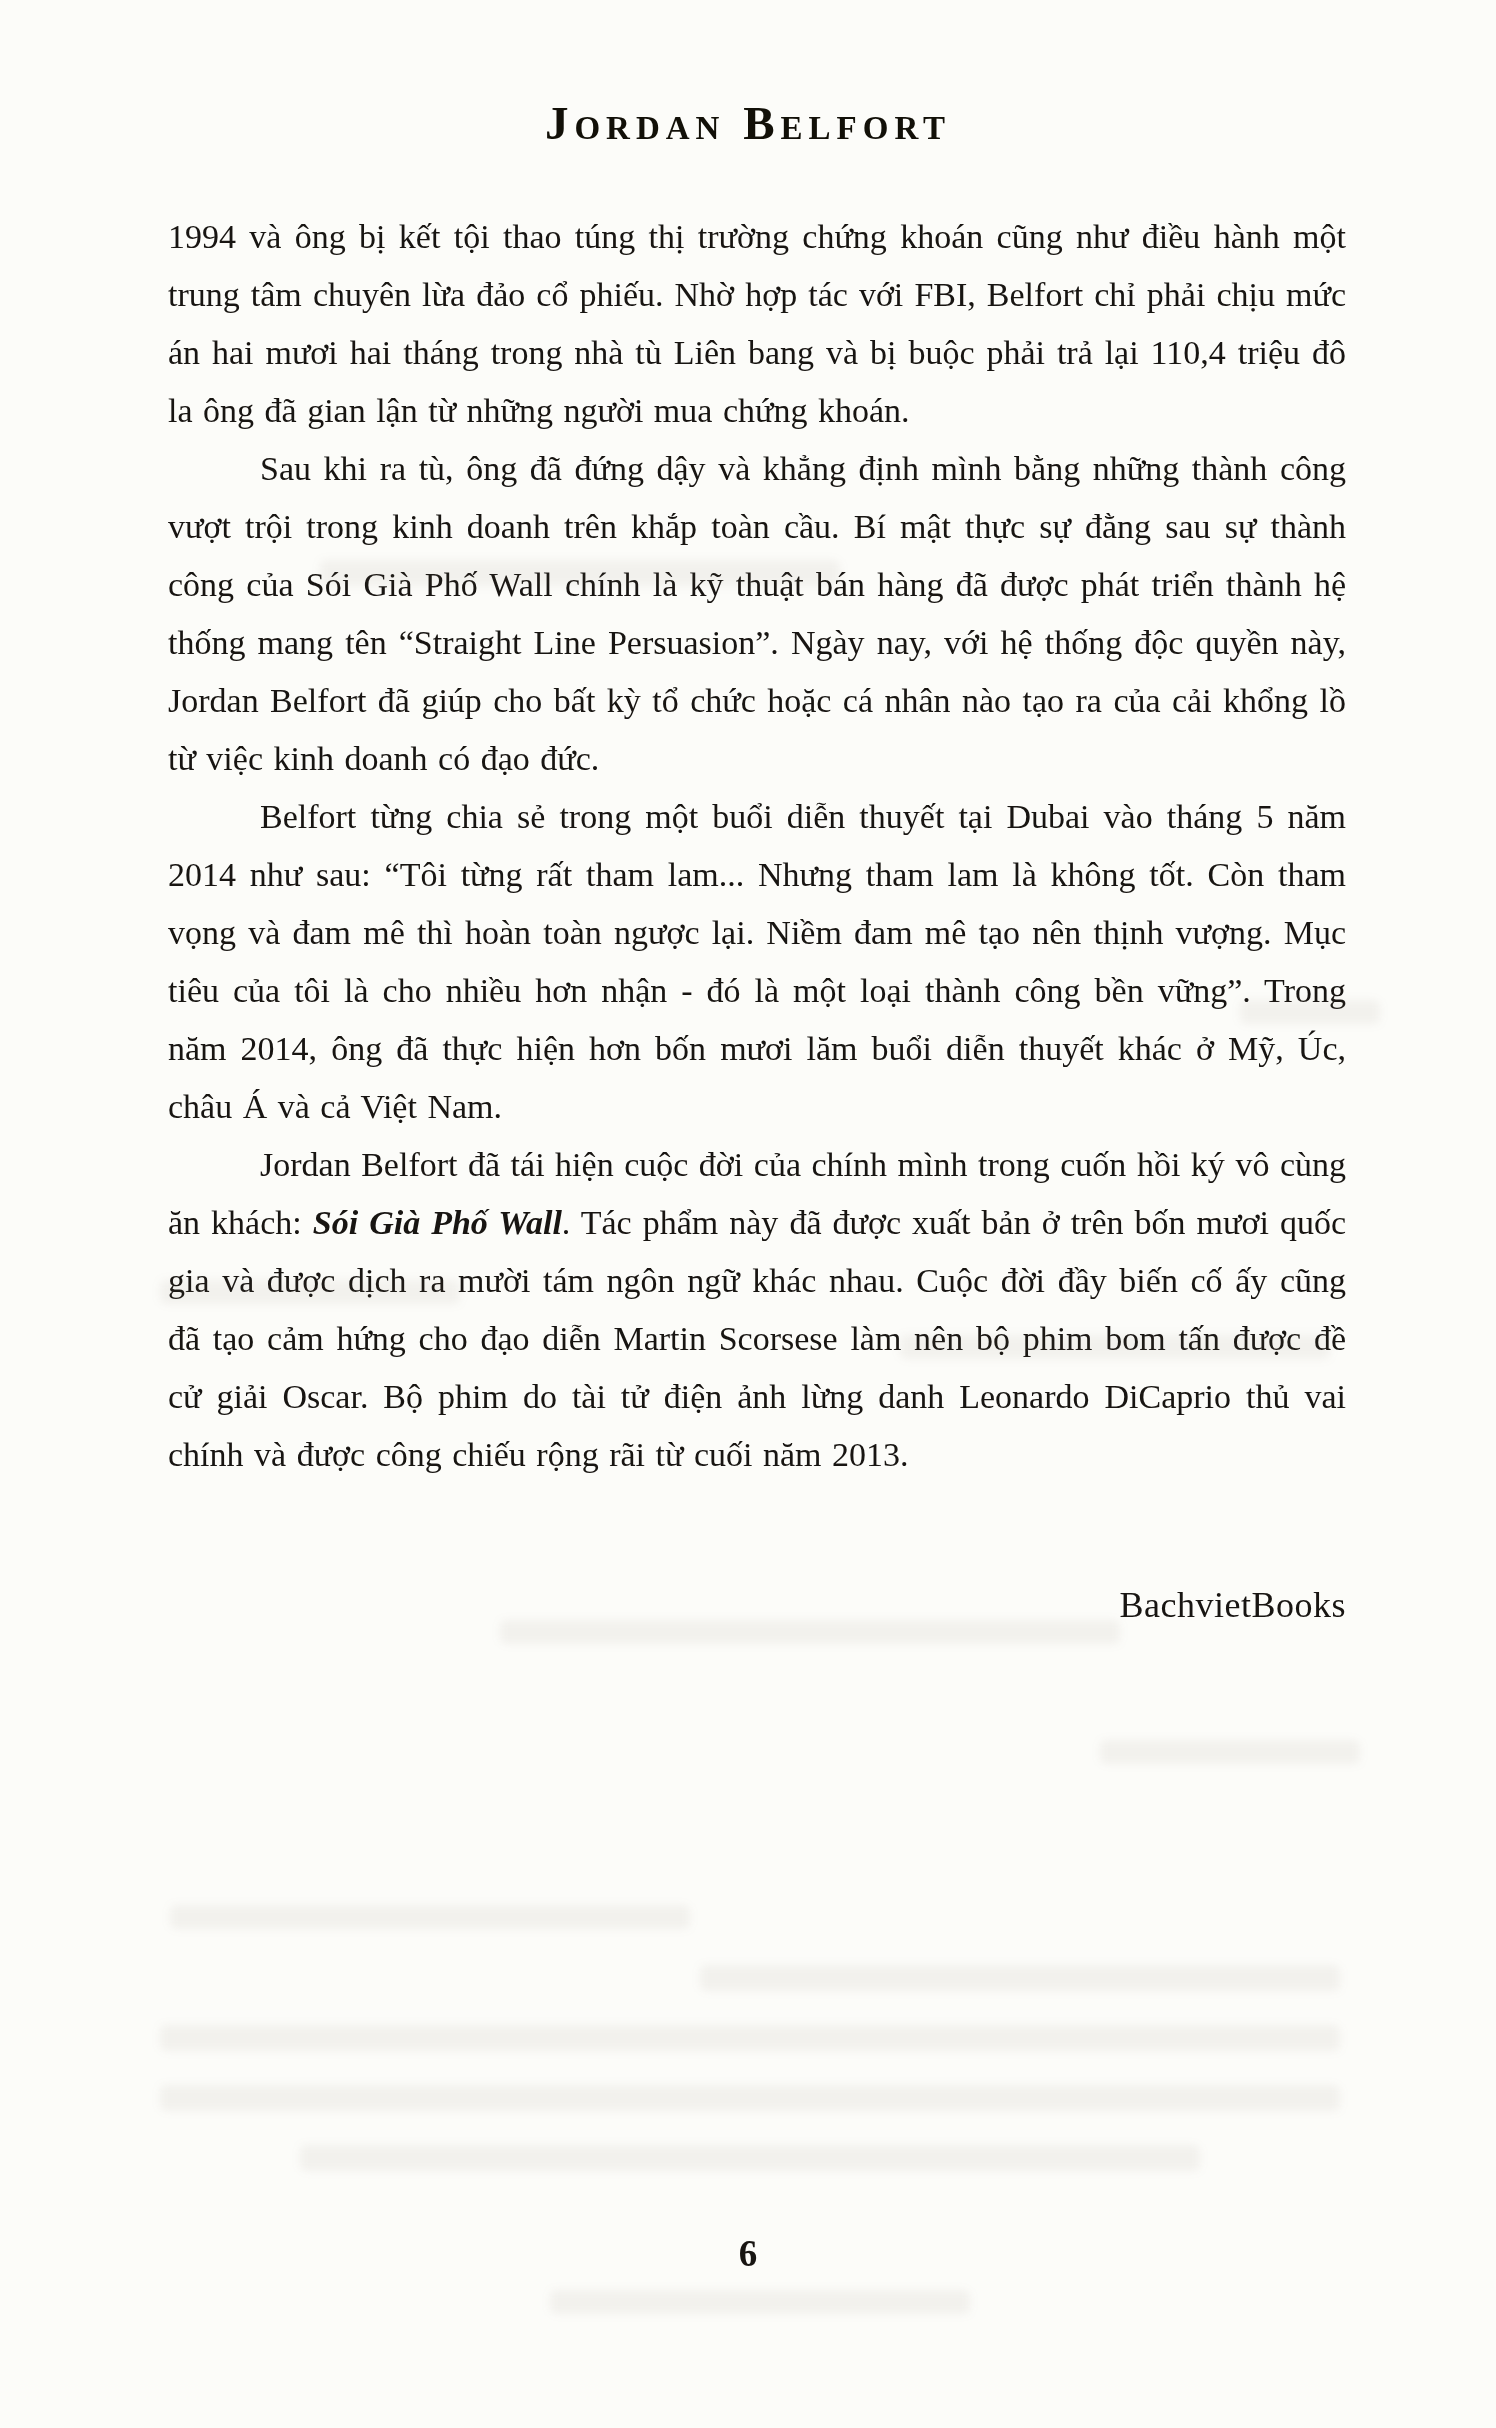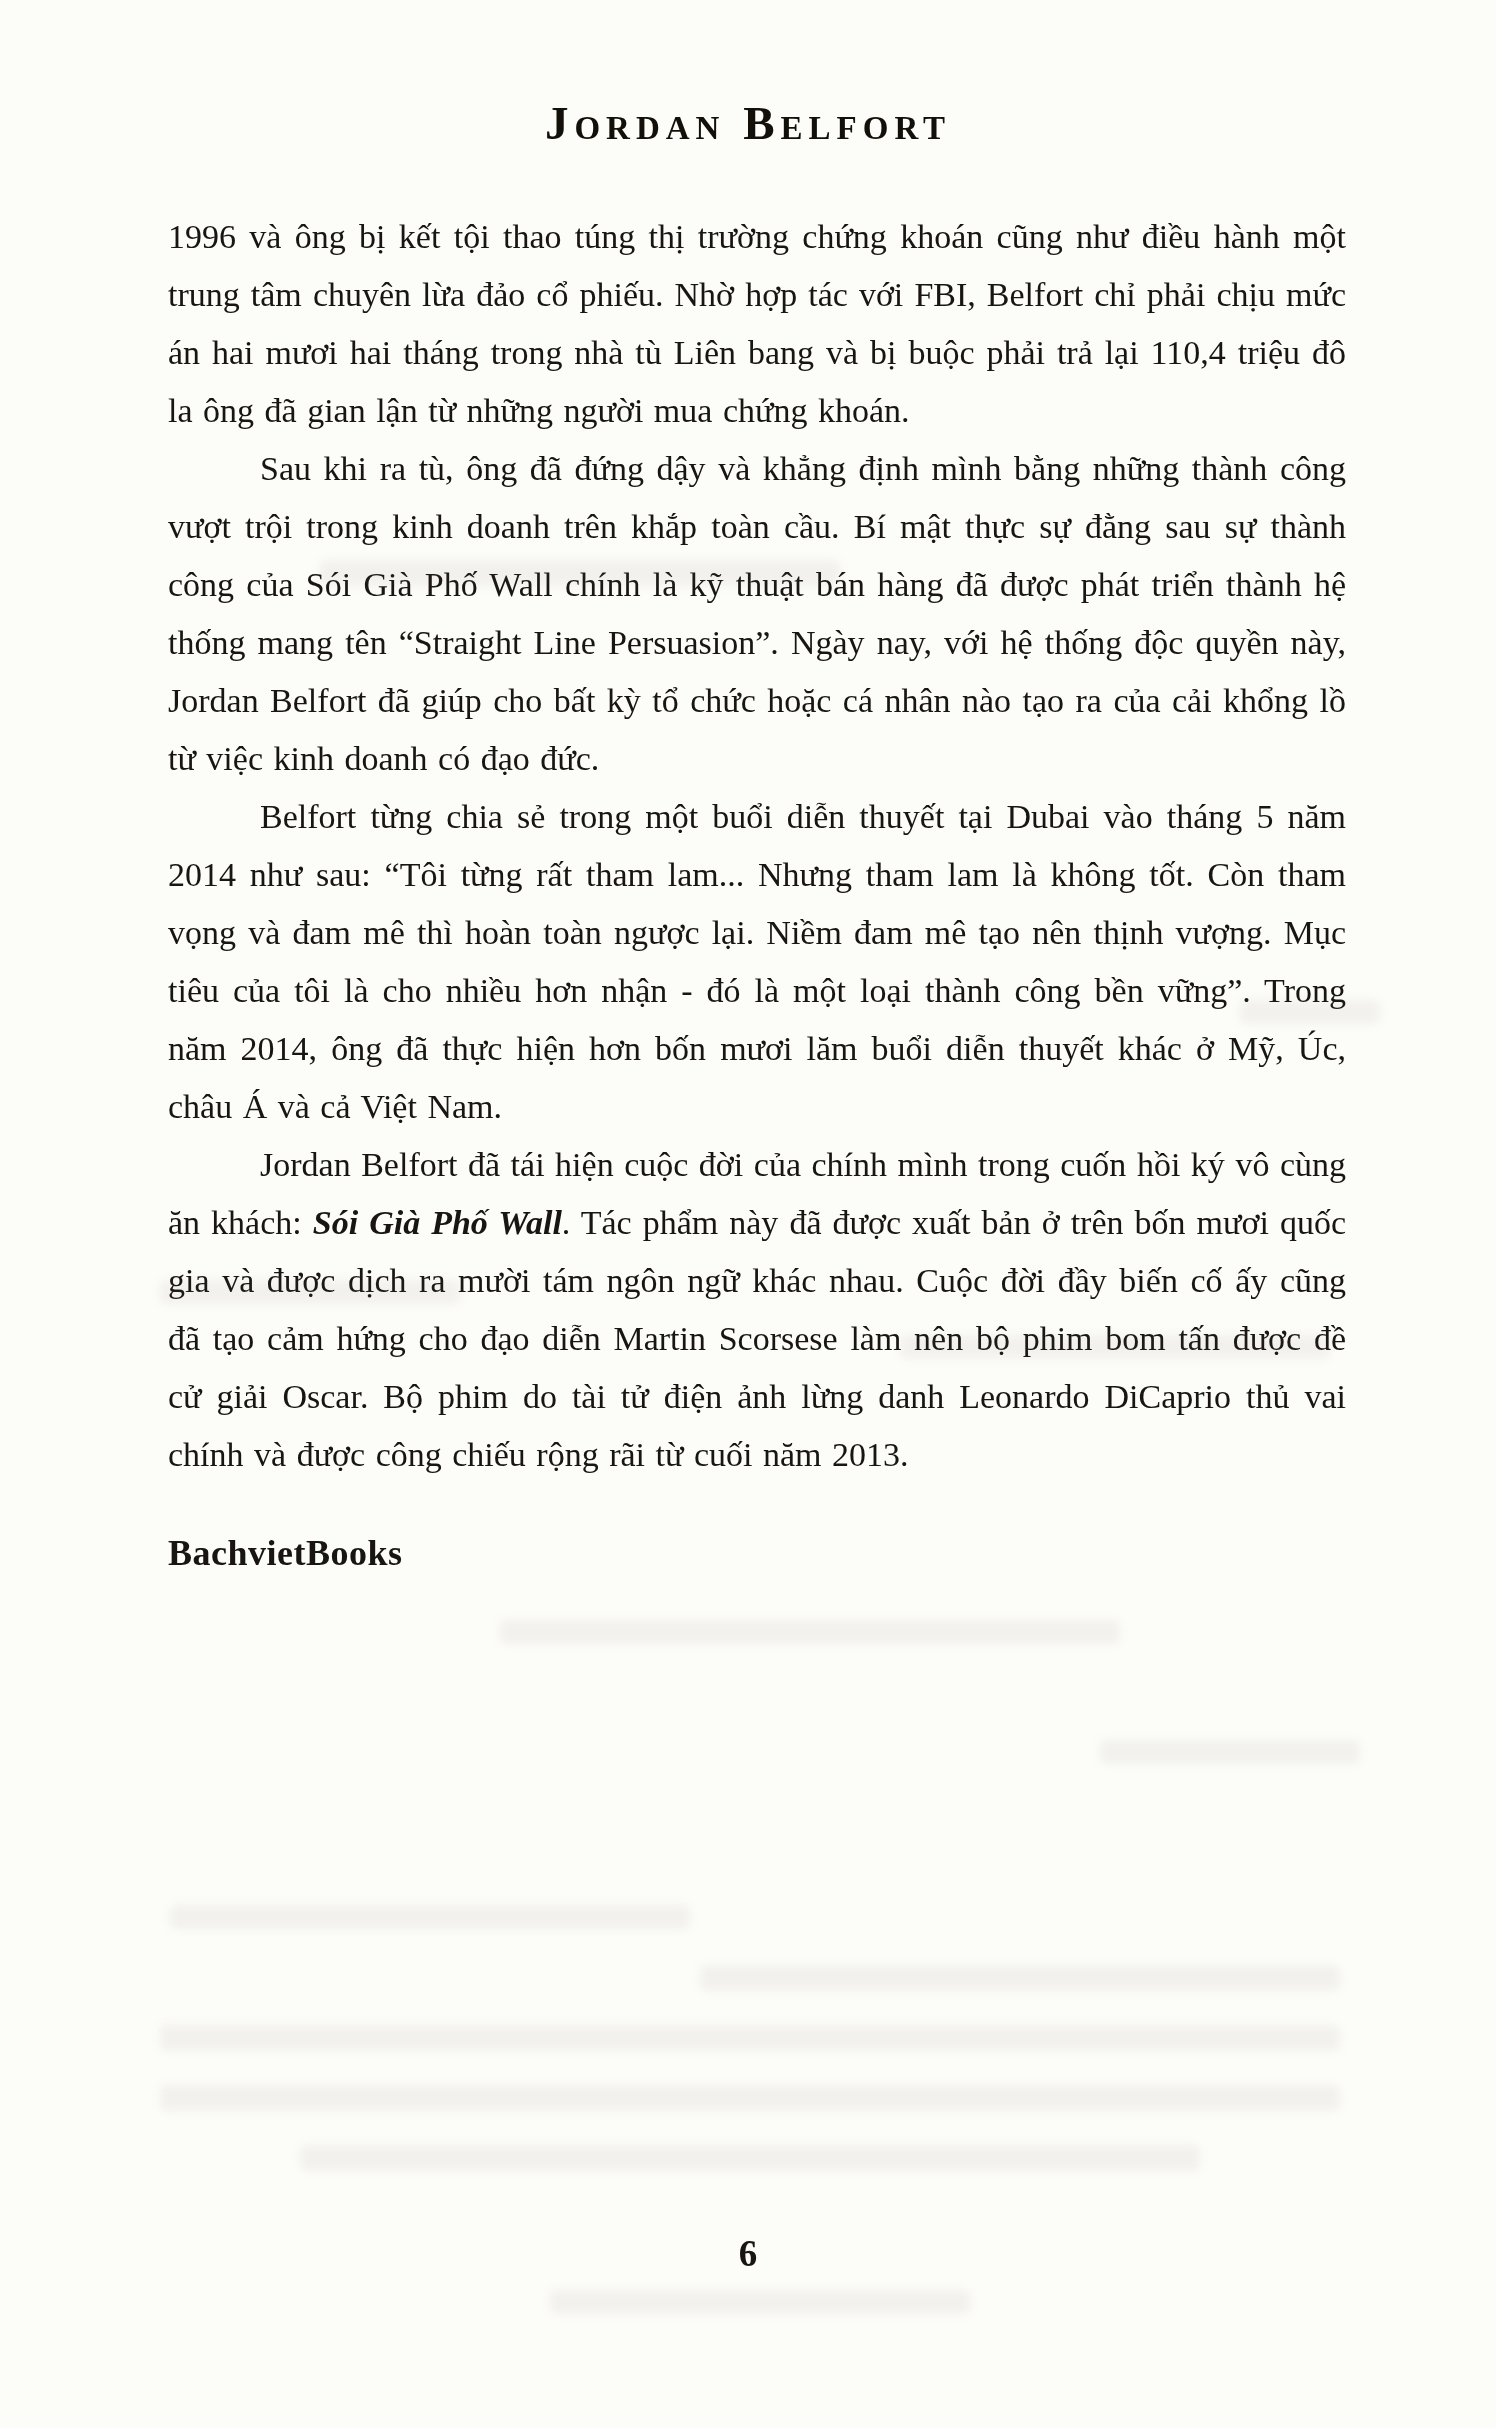--- a/index.html
+++ b/index.html
@@ -49,24 +49,24 @@
     text-indent: 92px;
   }
   .para.first {
     text-indent: 0;
   }
   .para .book-title {
     font-style: italic;
     font-weight: bold;
   }
   .publisher {
-    margin: 48px 150px 0 168px;
-    text-align: left;
+    margin: 100px 150px 0 168px;
+    text-align: right;
     font-size: 36px;
-    font-weight: 700;
+    font-weight: 400;
     letter-spacing: 0.5px;
   }
   .page-number {
     position: absolute;
     left: 0;
     right: 0;
     top: 2232px;
     text-align: center;
     font-size: 37px;
     font-weight: 600;
@@ -87,21 +87,21 @@
   <div class="ghost" style="top: 1965px; left: 700px; width: 640px; height: 26px;"></div>
   <div class="ghost" style="top: 2025px; left: 160px; width: 1180px; height: 26px;"></div>
   <div class="ghost" style="top: 2085px; left: 160px; width: 1180px; height: 26px;"></div>
   <div class="ghost" style="top: 2145px; left: 300px; width: 900px; height: 26px;"></div>
   <div class="ghost" style="top: 2290px; left: 550px; width: 420px; height: 24px;"></div>
 
   <h1 class="title">Jordan Belfort</h1>
 
   <div class="content">
 
-    <p class="para first"><span>1996 và ông bị kết tội thao túng thị trường chứng khoán cũng như điều hành một trung tâm chuyên lừa đảo cổ phiếu. Nhờ hợp tác với FBI, Belfort chỉ phải chịu mức án hai mươi hai tháng trong nhà tù Liên bang và bị buộc phải trả lại 110,4 triệu đô la ông đã gian lận từ những người mua chứng khoán.</span></p>
+    <p class="para first"><span>1994 và ông bị kết tội thao túng thị trường chứng khoán cũng như điều hành một trung tâm chuyên lừa đảo cổ phiếu. Nhờ hợp tác với FBI, Belfort chỉ phải chịu mức án hai mươi hai tháng trong nhà tù Liên bang và bị buộc phải trả lại 110,4 triệu đô la ông đã gian lận từ những người mua chứng khoán.</span></p>
 
     <p class="para"><span>Sau khi ra tù, ông đã đứng dậy và khẳng định mình bằng những thành công vượt trội trong kinh doanh trên khắp toàn cầu. Bí mật thực sự đằng sau sự thành công của Sói Già Phố Wall chính là kỹ thuật bán hàng đã được phát triển thành hệ thống mang tên “Straight Line Persuasion”. Ngày nay, với hệ thống độc quyền này, Jordan Belfort đã giúp cho bất kỳ tổ chức hoặc cá nhân nào tạo ra của cải khổng lồ từ việc kinh doanh có đạo đức.</span></p>
 
     <p class="para"><span>Belfort từng chia sẻ trong một buổi diễn thuyết tại Dubai vào tháng 5 năm 2014 như sau: “Tôi từng rất tham lam... Nhưng tham lam là không tốt. Còn tham vọng và đam mê thì hoàn toàn ngược lại. Niềm đam mê tạo nên thịnh vượng. Mục tiêu của tôi là cho nhiều hơn nhận - đó là một loại thành công bền vững”. Trong năm 2014, ông đã thực hiện hơn bốn mươi lăm buổi diễn thuyết khác ở Mỹ, Úc, châu Á và cả Việt Nam.</span></p>
 
     <p class="para"><span>Jordan Belfort đã tái hiện cuộc đời của chính mình trong cuốn hồi ký vô cùng ăn khách: </span><span class="book-title">Sói Già Phố Wall</span><span>. Tác phẩm này đã được xuất bản ở trên bốn mươi quốc gia và được dịch ra mười tám ngôn ngữ khác nhau. Cuộc đời đầy biến cố ấy cũng đã tạo cảm hứng cho đạo diễn Martin Scorsese làm nên bộ phim bom tấn được đề cử giải Oscar. Bộ phim do tài tử điện ảnh lừng danh Leonardo DiCaprio thủ vai chính và được công chiếu rộng rãi từ cuối năm 2013.</span></p>
 
 
   </div>
 

